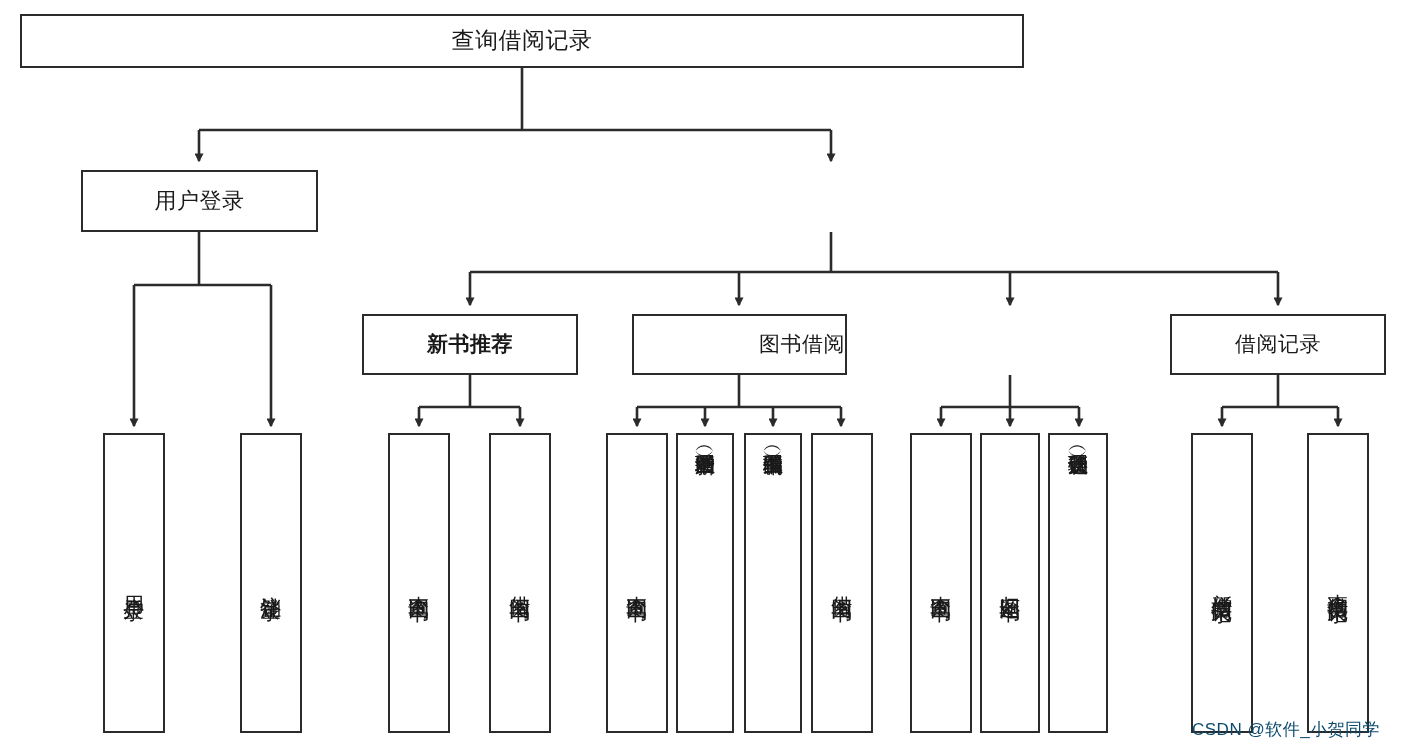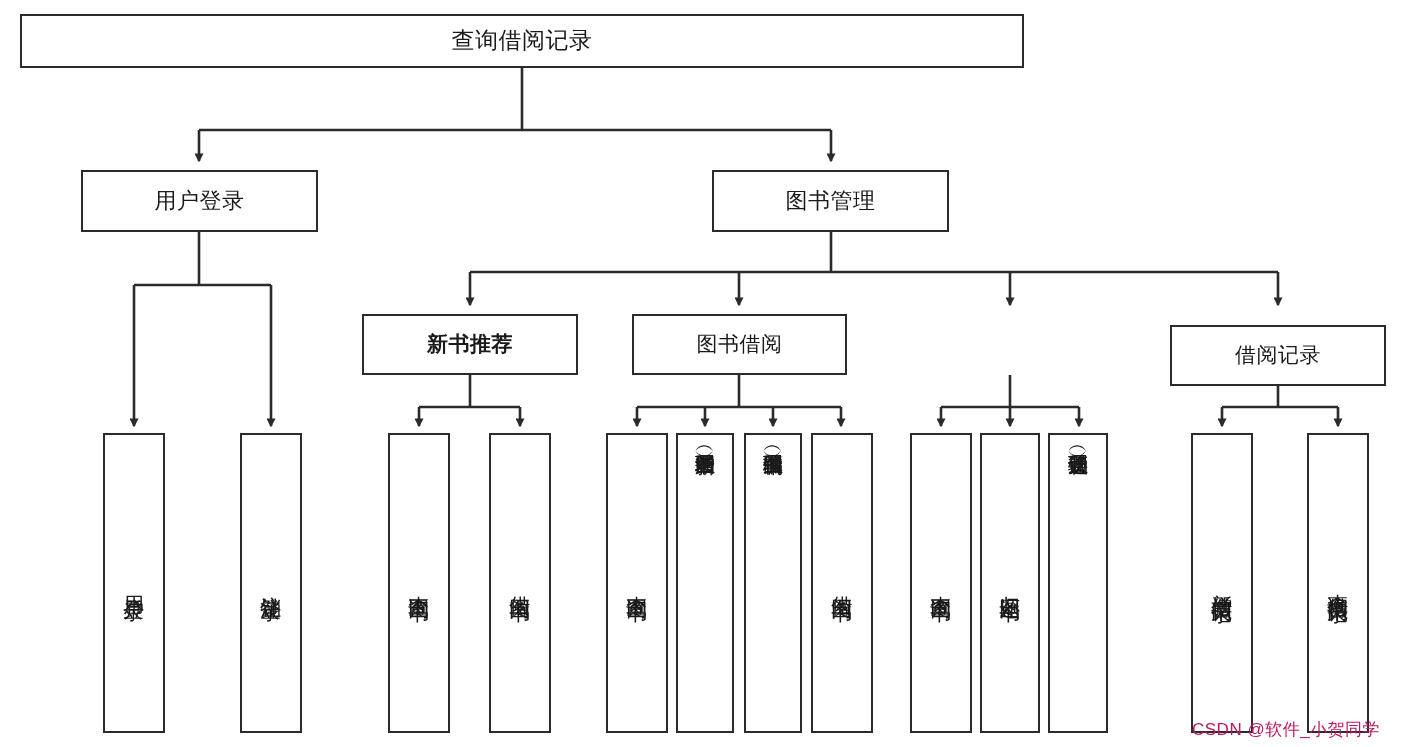--- a/index.html
+++ b/index.html
@@ -64,21 +64,21 @@
     align-items: center;
     padding-top: 0;
   }
   .node-leaf.leaf-tight .node-label {
     font-size: 20px;
     letter-spacing: 0px;
     line-height: 1.04;
   }
   .watermark {
     position: absolute;
-    color: #be185d;
+    color: #0c4a6e;
     font-size: 17px;
     letter-spacing: 0.5px;
     white-space: nowrap;
     font-family: "Liberation Sans", "DejaVu Sans", sans-serif;
   }
 </style>
 </head>
 <body>
 
 <div id="diagram-root">
@@ -133,31 +133,28 @@
     </g>
   </svg>
 
   <div class="node-box node-root" style="left:20px; top:14px; width:1004px; height:54px;">
     <span class="node-label">查询借阅记录</span>
   </div>
 
   <div class="node-box node-l2" style="left:81px; top:170px; width:237px; height:62px;">
     <span class="node-label">用户登录</span>
   </div>
-  <div class="node-box node-l2" style="left:712px; top:170px; width:237px; height:62px;">
-    <span class="node-label">图书管理</span>
-  </div>
 
   <div class="node-box node-l3" style="left:362px; top:314px; width:216px; height:61px;font-weight:bold;">
     <span class="node-label">新书推荐</span>
   </div>
-  <div class="node-box node-l3" style="left:632px; top:314px; width:215px; height:61px;">
+  <div class="node-box node-l3" style="left:632px; top:314px; width:215px; height:61px;justify-content:flex-end;">
     <span class="node-label">图书借阅</span>
   </div>
-  <div class="node-box node-l3" style="left:1170px; top:314px; width:216px; height:61px;margin-top:11px;">
+  <div class="node-box node-l3" style="left:1170px; top:314px; width:216px; height:61px;">
     <span class="node-label">借阅记录</span>
   </div>
 
   <div class="node-box node-leaf leaf-short" style="left:103px; top:433px; width:62px; height:300px;">
     <span class="node-label">用户登录</span>
   </div>
   <div class="node-box node-leaf leaf-short" style="left:240px; top:433px; width:62px; height:300px;">
     <span class="node-label">注销登录</span>
   </div>
 

